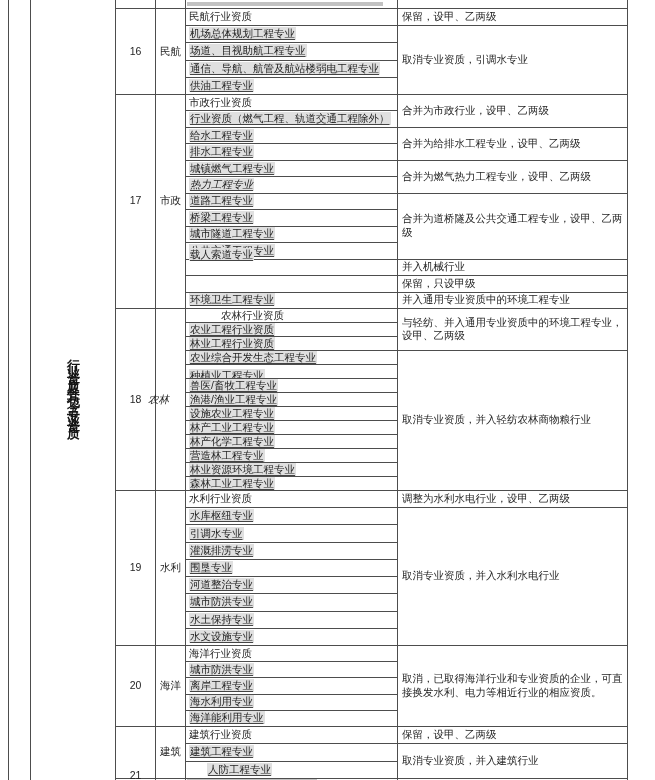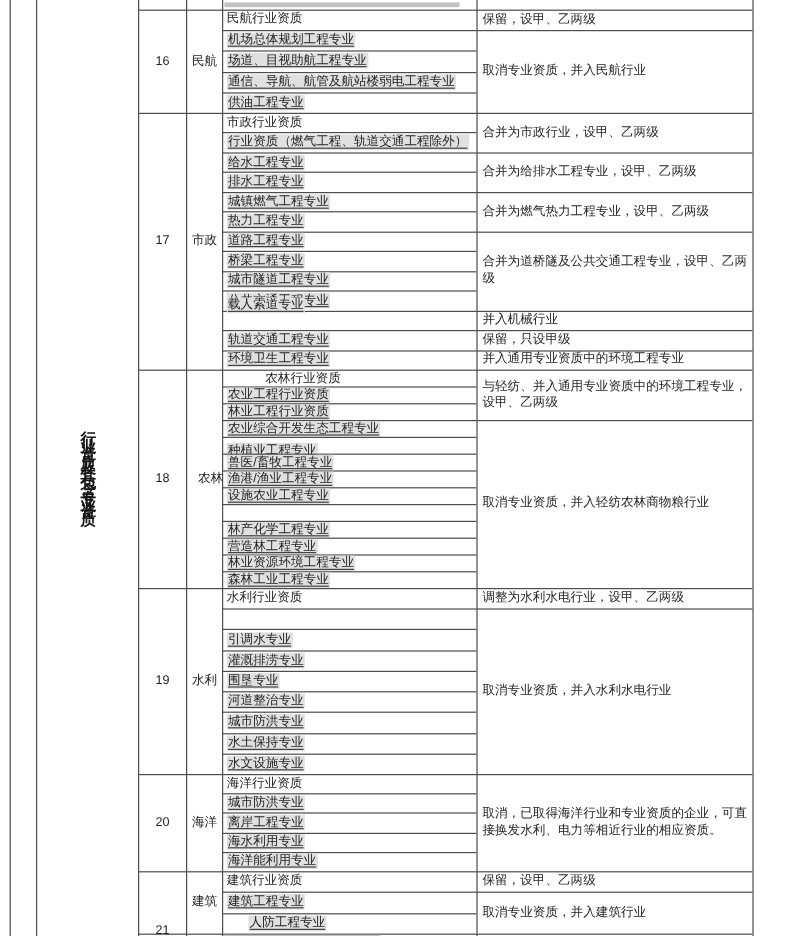--- a/index.html
+++ b/index.html
@@ -31,42 +31,42 @@
     <div class="vline" style="left: 30px; top: 0px; width: 1px; height: 780px;"></div>
     <div class="vline" style="left: 115px; top: 0px; width: 1px; height: 780px;"></div>
     <div class="vline" style="left: 155px; top: 0px; width: 1px; height: 780px;"></div>
     <div class="vline" style="left: 185px; top: 0px; width: 1px; height: 780px;"></div>
     <div class="vline" style="left: 397px; top: 0px; width: 1px; height: 780px;"></div>
     <div class="vline" style="left: 627px; top: 0px; width: 1px; height: 780px;"></div>
     <div class="hline" style="left: 115px; top: 8px; width: 512px; height: 1px;"></div>
     <div class="hline" style="left: 115px; top: 778px; width: 512px; height: 1px;"></div>
     <div class="cell center" style="left: 116px; top: 8px; width: 39px; height: 86px;">16</div>
     <div class="cell center" style="left: 156px; top: 8px; width: 29px; height: 86px;">民航</div>
-    <div class="cell spec" style="left: 186px; top: 8px; width: 210px; height: 17.2px; font-family: Liberation Mono, monospace;">
+    <div class="cell spec" style="left: 186px; top: 8px; width: 210px; height: 17.2px;">
       <span>民航行业资质</span>
     </div>
     <div class="hline" style="left: 185px; top: 25px; width: 212px; height: 1px;"></div>
     <div class="cell spec" style="left: 186px; top: 25.2px; width: 210px; height: 17.2px;">
       <span class="hl">机场总体规划工程专业</span>
     </div>
     <div class="hline" style="left: 185px; top: 42px; width: 212px; height: 1px;"></div>
     <div class="cell spec" style="left: 186px; top: 42.4px; width: 210px; height: 17.2px;">
       <span class="hl">场道、目视助航工程专业</span>
     </div>
     <div class="hline" style="left: 185px; top: 60px; width: 212px; height: 1px;"></div>
     <div class="cell spec" style="left: 186px; top: 59.6px; width: 210px; height: 17.2px;">
       <span class="hl">通信、导航、航管及航站楼弱电工程专业</span>
     </div>
     <div class="hline" style="left: 185px; top: 77px; width: 212px; height: 1px;"></div>
     <div class="cell spec" style="left: 186px; top: 76.8px; width: 210px; height: 17.2px;">
       <span class="hl">供油工程专业</span>
     </div>
     <div class="cell disp" style="left: 398px; top: 8px; width: 229px; height: 17.2px;">保留，设甲、乙两级</div>
     <div class="hline" style="left: 397px; top: 25px; width: 230px; height: 1px;"></div>
-    <div class="cell disp" style="left: 398px; top: 25.2px; width: 229px; height: 68.8px;">取消专业资质，并入民航行业</div>
+    <div class="cell disp" style="left: 398px; top: 25.2px; width: 229px; height: 68.8px;">取消专业资质，引调水专业</div>
     <div class="hline" style="left: 115px; top: 94px; width: 512px; height: 1px;"></div>
     <div class="cell center" style="left: 116px; top: 94px; width: 39px; height: 213.98px;">17</div>
     <div class="cell center" style="left: 156px; top: 94px; width: 29px; height: 213.98px;">市政</div>
     <div class="cell spec" style="left: 186px; top: 94px; width: 210px; height: 16.46px;">
       <span>市政行业资质</span>
     </div>
     <div class="hline" style="left: 185px; top: 110px; width: 212px; height: 1px;"></div>
     <div class="cell spec" style="left: 186px; top: 110.46px; width: 210px; height: 16.46px;">
       <span class="hl">行业资质（燃气工程、轨道交通工程除外）</span>
     </div>
@@ -76,21 +76,21 @@
     </div>
     <div class="hline" style="left: 185px; top: 143px; width: 212px; height: 1px;"></div>
     <div class="cell spec" style="left: 186px; top: 143.38px; width: 210px; height: 16.46px;">
       <span class="hl">排水工程专业</span>
     </div>
     <div class="hline" style="left: 185px; top: 160px; width: 212px; height: 1px;"></div>
     <div class="cell spec" style="left: 186px; top: 159.84px; width: 210px; height: 16.46px;">
       <span class="hl">城镇燃气工程专业</span>
     </div>
     <div class="hline" style="left: 185px; top: 176px; width: 212px; height: 1px;"></div>
-    <div class="cell spec" style="left: 186px; top: 176.3px; width: 210px; height: 16.46px;">
+    <div class="cell spec" style="left: 186px; top: 176.3px; width: 210px; height: 16.46px; font-style: italic;">
       <span class="hl">热力工程专业</span>
     </div>
     <div class="hline" style="left: 185px; top: 193px; width: 212px; height: 1px;"></div>
     <div class="cell spec" style="left: 186px; top: 192.76px; width: 210px; height: 16.46px;">
       <span class="hl">道路工程专业</span>
     </div>
     <div class="hline" style="left: 185px; top: 209px; width: 212px; height: 1px;"></div>
     <div class="cell spec" style="left: 186px; top: 209.22px; width: 210px; height: 16.46px;">
       <span class="hl">桥梁工程专业</span>
     </div>
@@ -100,43 +100,40 @@
     </div>
     <div class="hline" style="left: 185px; top: 242px; width: 212px; height: 1px;"></div>
     <div class="cell spec" style="left: 186px; top: 242.14px; width: 210px; height: 16.46px;">
       <span class="hl">公共交通工程专业</span>
     </div>
     <div class="hline" style="left: 185px; top: 259px; width: 212px; height: 1px;"></div>
     <div class="cell spec" style="left: 186px; top: 246px; width: 210px; height: 16.46px;">
       <span class="hl">载人索道专业</span>
     </div>
     <div class="hline" style="left: 185px; top: 275px; width: 212px; height: 1px;"></div>
-    <div class="cell spec" style="left: 186px; top: 275.06px; width: 210px; height: 16.46px;">
-      <span class="hl">轨道交通工程专业</span>
-    </div>
     <div class="hline" style="left: 185px; top: 292px; width: 212px; height: 1px;"></div>
     <div class="cell spec" style="left: 186px; top: 291.52px; width: 210px; height: 16.46px;">
       <span class="hl">环境卫生工程专业</span>
     </div>
     <div class="cell disp" style="left: 398px; top: 94px; width: 229px; height: 32.92px;">合并为市政行业，设甲、乙两级</div>
     <div class="hline" style="left: 397px; top: 127px; width: 230px; height: 1px;"></div>
     <div class="cell disp" style="left: 398px; top: 126.92px; width: 229px; height: 32.92px;">合并为给排水工程专业，设甲、乙两级</div>
     <div class="hline" style="left: 397px; top: 160px; width: 230px; height: 1px;"></div>
     <div class="cell disp" style="left: 398px; top: 159.84px; width: 229px; height: 32.92px;">合并为燃气热力工程专业，设甲、乙两级</div>
     <div class="hline" style="left: 397px; top: 193px; width: 230px; height: 1px;"></div>
     <div class="cell disp" style="left: 398px; top: 192.76px; width: 229px; height: 65.84px;">合并为道桥隧及公共交通工程专业，设甲、乙两级</div>
     <div class="hline" style="left: 397px; top: 259px; width: 230px; height: 1px;"></div>
     <div class="cell disp" style="left: 398px; top: 258.6px; width: 229px; height: 16.46px;">并入机械行业</div>
     <div class="hline" style="left: 397px; top: 275px; width: 230px; height: 1px;"></div>
     <div class="cell disp" style="left: 398px; top: 275.06px; width: 229px; height: 16.46px;">保留，只设甲级</div>
     <div class="hline" style="left: 397px; top: 292px; width: 230px; height: 1px;"></div>
     <div class="cell disp" style="left: 398px; top: 291.52px; width: 229px; height: 16.46px;">并入通用专业资质中的环境工程专业</div>
     <div class="hline" style="left: 115px; top: 308px; width: 512px; height: 1px;"></div>
     <div class="cell center" style="left: 116px; top: 308px; width: 39px; height: 182px;">18</div>
-    <div class="cell center" style="left: 161px; top: 308px; width: 29px; height: 182px;">农林</div>
+    <div class="cell center" style="left: 144px; top: 308px; width: 29px; height: 182px; font-style: italic;">农林</div>
     <div class="cell spec" style="left: 186px; top: 308px; width: 210px; height: 14px; margin-left: 32px;">
       <span>农林行业资质</span>
     </div>
     <div class="hline" style="left: 185px; top: 322px; width: 212px; height: 1px;"></div>
     <div class="cell spec" style="left: 186px; top: 322px; width: 210px; height: 14px;">
       <span class="hl">农业工程行业资质</span>
     </div>
     <div class="hline" style="left: 185px; top: 336px; width: 212px; height: 1px;"></div>
     <div class="cell spec" style="left: 186px; top: 336px; width: 210px; height: 14px;">
       <span class="hl">林业工程行业资质</span>
@@ -155,20 +152,23 @@
     </div>
     <div class="hline" style="left: 185px; top: 392px; width: 212px; height: 1px;"></div>
     <div class="cell spec" style="left: 186px; top: 392px; width: 210px; height: 14px;">
       <span class="hl">渔港/渔业工程专业</span>
     </div>
     <div class="hline" style="left: 185px; top: 406px; width: 212px; height: 1px;"></div>
     <div class="cell spec" style="left: 186px; top: 406px; width: 210px; height: 14px;">
       <span class="hl">设施农业工程专业</span>
     </div>
     <div class="hline" style="left: 185px; top: 420px; width: 212px; height: 1px;"></div>
+    <div class="cell spec" style="left: 186px; top: 420px; width: 210px; height: 14px;">
+      <span class="hl">林产工业工程专业</span>
+    </div>
     <div class="hline" style="left: 185px; top: 434px; width: 212px; height: 1px;"></div>
     <div class="cell spec" style="left: 186px; top: 434px; width: 210px; height: 14px;">
       <span class="hl">林产化学工程专业</span>
     </div>
     <div class="hline" style="left: 185px; top: 448px; width: 212px; height: 1px;"></div>
     <div class="cell spec" style="left: 186px; top: 448px; width: 210px; height: 14px;">
       <span class="hl">营造林工程专业</span>
     </div>
     <div class="hline" style="left: 185px; top: 462px; width: 212px; height: 1px;"></div>
     <div class="cell spec" style="left: 186px; top: 462px; width: 210px; height: 14px;">
@@ -181,20 +181,23 @@
     <div class="cell disp" style="left: 398px; top: 308px; width: 229px; height: 42px;">与轻纺、并入通用专业资质中的环境工程专业，设甲、乙两级</div>
     <div class="hline" style="left: 397px; top: 350px; width: 230px; height: 1px;"></div>
     <div class="cell disp" style="left: 398px; top: 350px; width: 229px; height: 140px;">取消专业资质，并入轻纺农林商物粮行业</div>
     <div class="hline" style="left: 115px; top: 490px; width: 512px; height: 1px;"></div>
     <div class="cell center" style="left: 116px; top: 490px; width: 39px; height: 154.98px;">19</div>
     <div class="cell center" style="left: 156px; top: 490px; width: 29px; height: 154.98px;">水利</div>
     <div class="cell spec" style="left: 186px; top: 490px; width: 210px; height: 17.22px;">
       <span>水利行业资质</span>
     </div>
     <div class="hline" style="left: 185px; top: 507px; width: 212px; height: 1px;"></div>
+    <div class="cell spec" style="left: 186px; top: 507.22px; width: 210px; height: 17.22px;">
+      <span class="hl">水库枢纽专业</span>
+    </div>
     <div class="hline" style="left: 185px; top: 524px; width: 212px; height: 1px;"></div>
     <div class="cell spec" style="left: 186px; top: 524.44px; width: 210px; height: 17.22px;">
       <span class="hl">引调水专业</span>
     </div>
     <div class="hline" style="left: 185px; top: 542px; width: 212px; height: 1px;"></div>
     <div class="cell spec" style="left: 186px; top: 541.66px; width: 210px; height: 17.22px;">
       <span class="hl">灌溉排涝专业</span>
     </div>
     <div class="hline" style="left: 185px; top: 559px; width: 212px; height: 1px;"></div>
     <div class="cell spec" style="left: 186px; top: 558.88px; width: 210px; height: 17.22px;">

